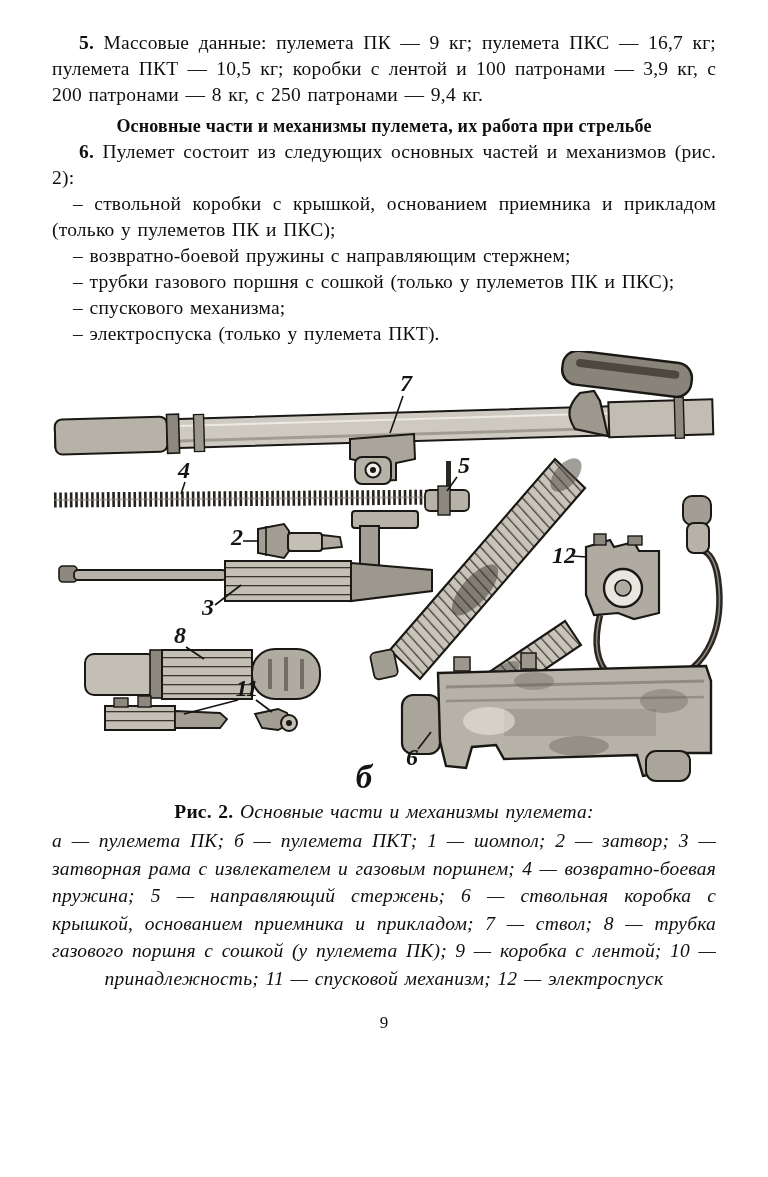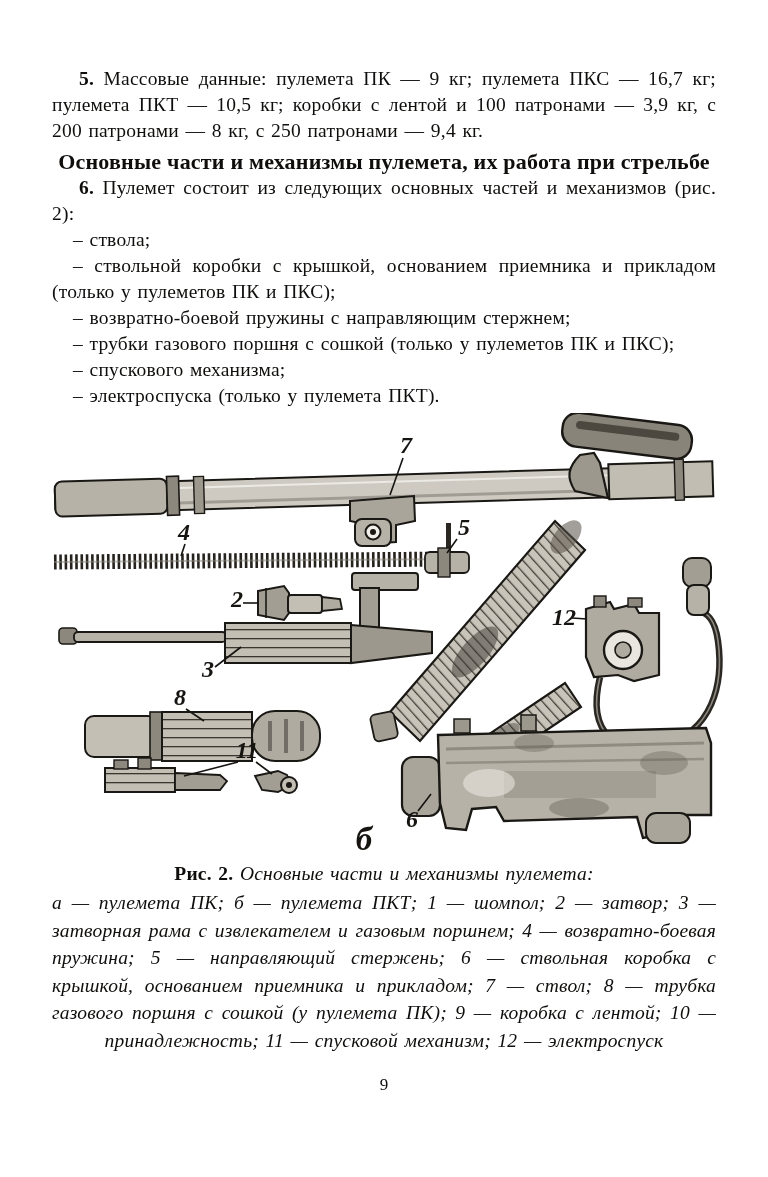--- a/index.html
+++ b/index.html
@@ -1,26 +1,26 @@
 <!DOCTYPE html>
 <html><head>
 <meta charset="utf-8">
 <style>
   html,body{margin:0;padding:0;}
   body{
     width:768px;height:1177px;background:#ffffff;color:#0f0e0c;
     font-family:"Liberation Serif","DejaVu Serif",serif;
     overflow:hidden;
   }
-  .page{padding:66px 52px 0 52px;width:664px;}
+  .page{padding:30px 52px 0 52px;width:664px;}
   p{margin:0;font-size:19.5px;line-height:26px;text-align:justify;
     letter-spacing:0.2px;word-spacing:1.5px;}
   .indent{text-indent:27px;}
   .list-item{text-indent:21px;}
-  h2{margin:5px 0 0 0;font-size:22px;line-height:26px;text-align:center;
+  h2{margin:5px 0 0 0;font-size:18px;line-height:26px;text-align:center;
      font-weight:bold;letter-spacing:0.2px;}
   .figure{position:relative;width:706px;height:440px;margin:4px 0 8px -18px;}
   .fig-label{font-family:"Liberation Serif",serif;font-weight:bold;
              font-style:italic;font-size:24px;fill:#161411;}
   .fig-letter{font-family:"Liberation Serif",serif;font-weight:bold;
               font-style:italic;font-size:33px;fill:#161411;}
   .leader{stroke:#161411;stroke-width:1.6;fill:none;}
   .cap-title{text-align:center;text-indent:0;}
   .cap-title .ital{font-style:italic;}
   .cap-body{font-style:italic;text-align:justify;text-align-last:center;
@@ -33,21 +33,20 @@
 
 <div class="page">
 
   <p class="indent"><b>5.</b><span> Массовые данные: пулемета ПК — 9 кг; пулемета ПКС — 16,7 кг; пулемета ПКТ — 10,5 кг; коробки с лентой и 100 патронами — 3,9 кг, с 200 патронами — 8 кг, с 250 патронами — 9,4 кг.</span></p>
 
   <h2>Основные части и механизмы пулемета, их работа при стрельбе</h2>
 
   <p class="indent"><b>6.</b><span> Пулемет состоит из следующих основных частей и механизмов (рис. 2):</span></p>
 
   <div>
-    <p class="list-item">– ствола;</p>
     <p class="list-item">– ствольной коробки с крышкой, основанием приемника и прикладом (только у пулеметов ПК и ПКС);</p>
     <p class="list-item">– возвратно-боевой пружины с направляющим стержнем;</p>
     <p class="list-item">– трубки газового поршня с сошкой (только у пулеметов ПК и ПКС);</p>
     <p class="list-item">– спускового механизма;</p>
     <p class="list-item">– электроспуска (только у пулемета ПКТ).</p>
   </div>
 
   <div class="figure">
     <svg width="706" height="440" viewBox="0 0 706 440">
       <defs>

